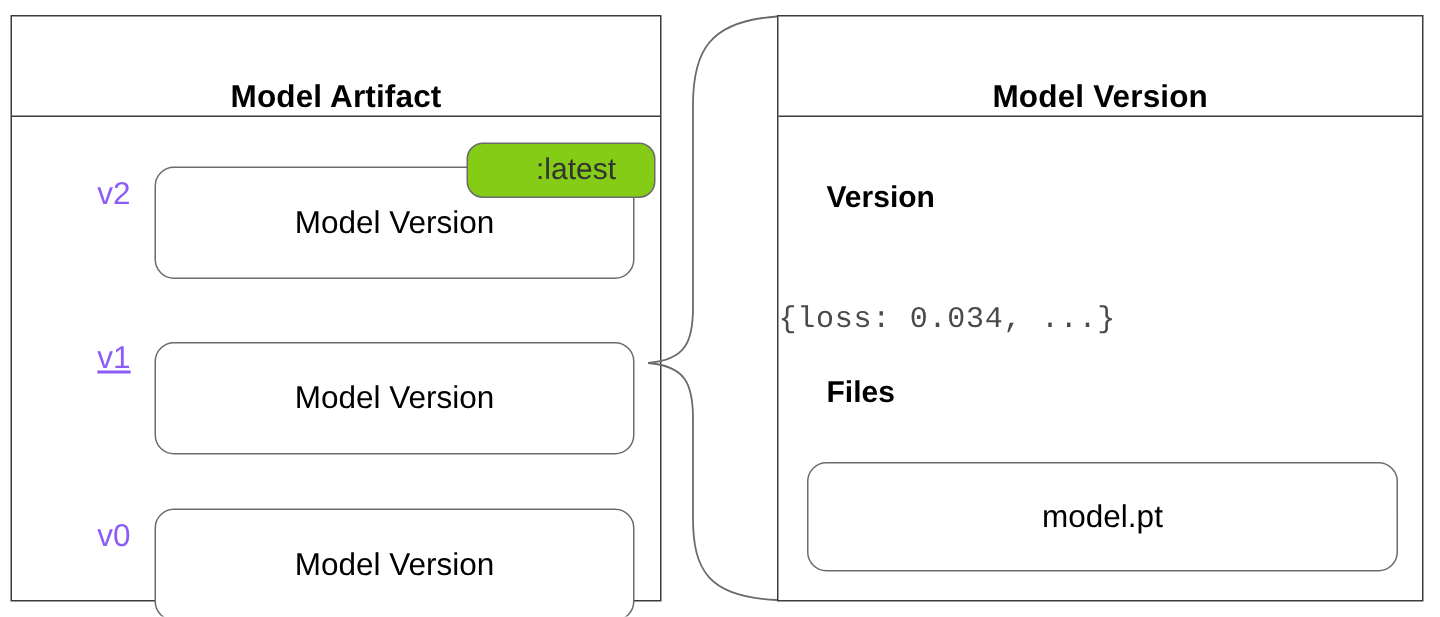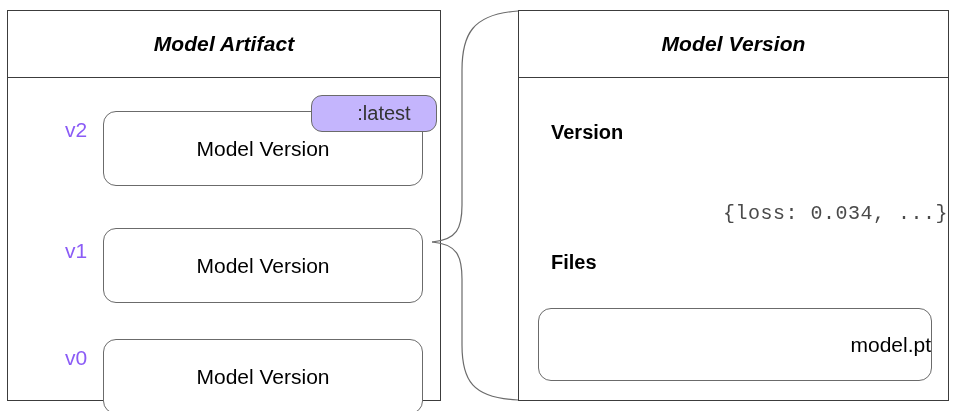--- a/index.html
+++ b/index.html
@@ -28,24 +28,23 @@
     box-sizing: border-box;
   }
   .panel-header {
     position: absolute;
     left: 0;
     right: 0;
     top: 0;
     height: 67px;
     border-bottom: 1.6px solid #3c3c3c;
     display: flex;
-    align-items: center;
-    justify-content: center;
-    box-sizing: border-box;
-    font-style: italic;
+    align-items: flex-end;
+    justify-content: center;
+    box-sizing: border-box;
   }
   .panel-title {
     font-size: 21px;
     font-weight: bold;
     letter-spacing: 0.1px;
     color: #000;
   }
   .panel-body {
     position: absolute;
     left: 0;
@@ -92,21 +91,21 @@
     color: #000;
   }
 
   
   .alias-tag {
     position: absolute;
     width: 126px;
     height: 37px;
     border: 1.1px solid #6b6b6b;
     border-radius: 11px;
-    background: #c4b5fd;
+    background: #84cc16;
     box-sizing: border-box;
     display: flex;
     align-items: center;
     justify-content: center;
     z-index: 4;
     padding-left: 20px;
   }
   .alias-tag-label {
     font-size: 20px;
     color: #333;
@@ -123,21 +122,21 @@
     position: absolute;
     left: 32px;
     font-size: 20px;
     font-weight: bold;
     color: #000;
   }
   .metadata-value {
     position: absolute;
     left: 0;
     right: 0;
-    text-align: right;
+    text-align: left;
     font-family: "Liberation Mono", "DejaVu Sans Mono", monospace;
     font-size: 20px;
     letter-spacing: 0.5px;
     color: #4a4a4a;
   }
   .file-box {
     position: absolute;
     left: 19px;
     width: 394px;
     height: 73px;
@@ -180,21 +179,21 @@
         <span class="version-label" style="top:40px;">v2</span>
         <div class="mv-box" style="top:33px;height:75px;">
           <span class="mv-box-label">Model Version</span>
         </div>
         <div class="alias-tag" style="left:303px;top:17px;">
           <span class="alias-tag-label">:latest</span>
         </div>
       </div>
 
       <div class="version-row" style="top:117px;height:110px;">
-        <span class="version-label" style="top:44px;">v1</span>
+        <span class="version-label" style="top:32px;text-decoration:underline;">v1</span>
         <div class="mv-box" style="top:33px;height:75px;">
           <span class="mv-box-label">Model Version</span>
         </div>
       </div>
 
       <div class="version-row" style="top:231px;height:100px;">
         <span class="version-label" style="top:37px;">v0</span>
         <div class="mv-box" style="top:30px;height:75px;">
           <span class="mv-box-label">Model Version</span>
         </div>
@@ -215,20 +214,20 @@
       <span class="panel-title">Model Version</span>
     </div>
     <div class="panel-body">
 
       <span class="section-heading" style="top:43px;">Version</span>
 
       <span class="metadata-value" style="top:124px;">{loss: 0.034, ...}</span>
 
       <span class="section-heading" style="top:173px;">Files</span>
 
-      <div class="file-box" style="top:230px;justify-content:flex-end;">
+      <div class="file-box" style="top:230px;">
         <span class="file-box-label">model.pt</span>
       </div>
 
     </div>
   </div>
 
 </div>
 
 </body></html>

